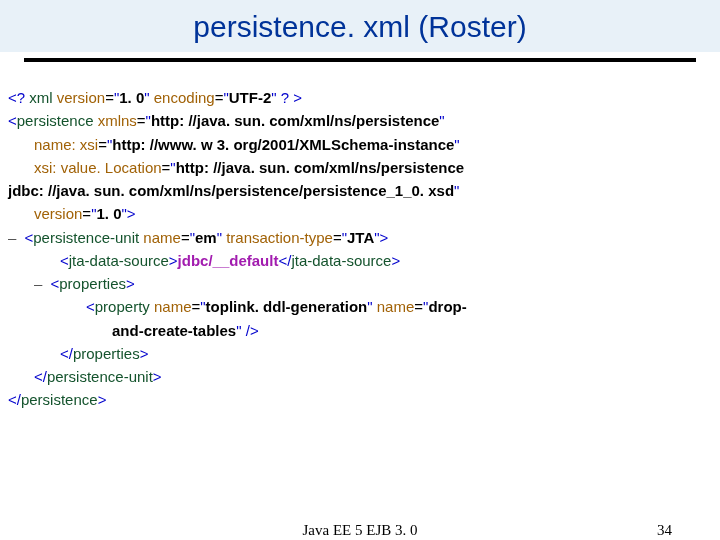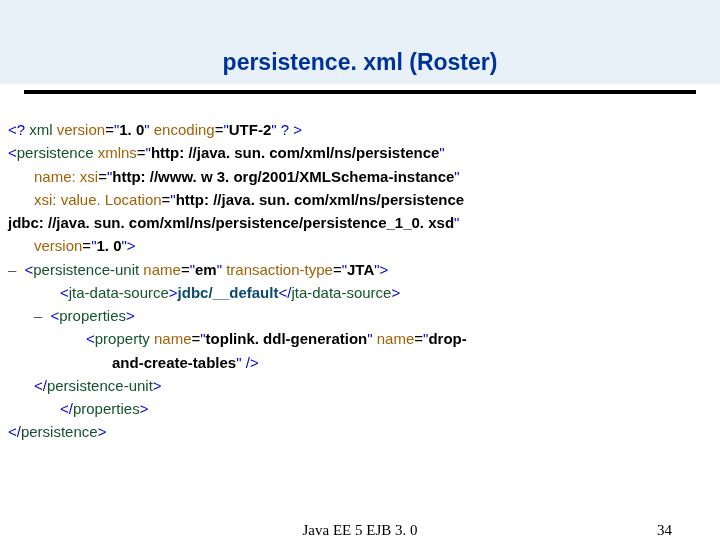--- a/index.html
+++ b/index.html
@@ -17,42 +17,41 @@
     position: relative;
     box-sizing: border-box;
   }
   .title-area {
     background: #e8f1f8;
     padding: 10px 0 8px 0;
     text-align: center;
   }
   .title {
     color: #003399;
-    font-weight: bold;
-    font-size: 23px;
-    margin-top: 39px;
+    font-weight: normal;
+    font-size: 30px;
   }
   .hr-line {
     border: none;
     border-top: 4px solid #000000;
     margin: 6px 24px 0 24px;
   }
   .code-block {
     padding: 24px 8px 0 8px;
     font-family: Verdana, Arial, sans-serif;
     font-size: 15px;
     line-height: 1.55;
   }
   .punct { color: #0000cc; }
   .tag   { color: #14532d; }
   .attr  { color: #a16207; }
   .eq    { color: #000000; }
   .q     { color: #0000cc; }
   .val   { color: #000000; font-weight: bold; }
-  .txt   { color: #0c4a6e; font-weight: bold; }
+  .txt   { color: #a21caf; font-weight: bold; }
   .minus { color: #555555; padding-right: 4px; }
   .line { white-space: pre; }
   .ind1 { padding-left: 26px; }
   .ind2 { padding-left: 52px; }
   .ind3 { padding-left: 78px; }
   .ind4 { padding-left: 104px; }
   .footer {
     position: absolute;
     bottom: 18px;
     left: 0;
@@ -98,23 +97,23 @@
     <div class="line"><span class="minus">–</span> <span class="punct">&lt;</span><span class="tag">persistence-unit</span><span class="tag"> </span><span class="attr">name</span><span class="eq">=</span><span class="q">"</span><span class="val">em</span><span class="q">" </span><span class="attr">transaction-type</span><span class="eq">=</span><span class="q">"</span><span class="val">JTA</span><span class="q">"</span><span class="punct">&gt;</span></div>
 
     <div class="line ind2"><span class="punct">&lt;</span><span class="tag">jta-data-source</span><span class="punct">&gt;</span><span class="txt">jdbc/__default</span><span class="punct">&lt;/</span><span class="tag">jta-data-source</span><span class="punct">&gt;</span></div>
 
     <div class="line ind1"><span class="minus">–</span> <span class="punct">&lt;</span><span class="tag">properties</span><span class="punct">&gt;</span></div>
 
     <div class="line ind3"><span class="punct">&lt;</span><span class="tag">property</span><span class="tag"> </span><span class="attr">name</span><span class="eq">=</span><span class="q">"</span><span class="val">toplink. ddl-generation</span><span class="q">" </span><span class="attr">name</span><span class="eq">=</span><span class="q">"</span><span class="val">drop-</span></div>
 
     <div class="line ind4"><span class="val">and-create-tables</span><span class="q">" </span><span class="punct">/&gt;</span></div>
 
+    <div class="line ind2"><span class="punct">&lt;/</span><span class="tag">properties</span><span class="punct">&gt;</span></div>
+
     <div class="line ind1"><span class="punct">&lt;/</span><span class="tag">persistence-unit</span><span class="punct">&gt;</span></div>
-
-    <div class="line ind2"><span class="punct">&lt;/</span><span class="tag">properties</span><span class="punct">&gt;</span></div>
 
     <div class="line"><span class="punct">&lt;/</span><span class="tag">persistence</span><span class="punct">&gt;</span></div>
 
   </div>
 
   <div class="footer">
     <span class="footer-center">Java EE 5 EJB 3. 0</span>
     <span class="footer-right">34</span>
   </div>
 

